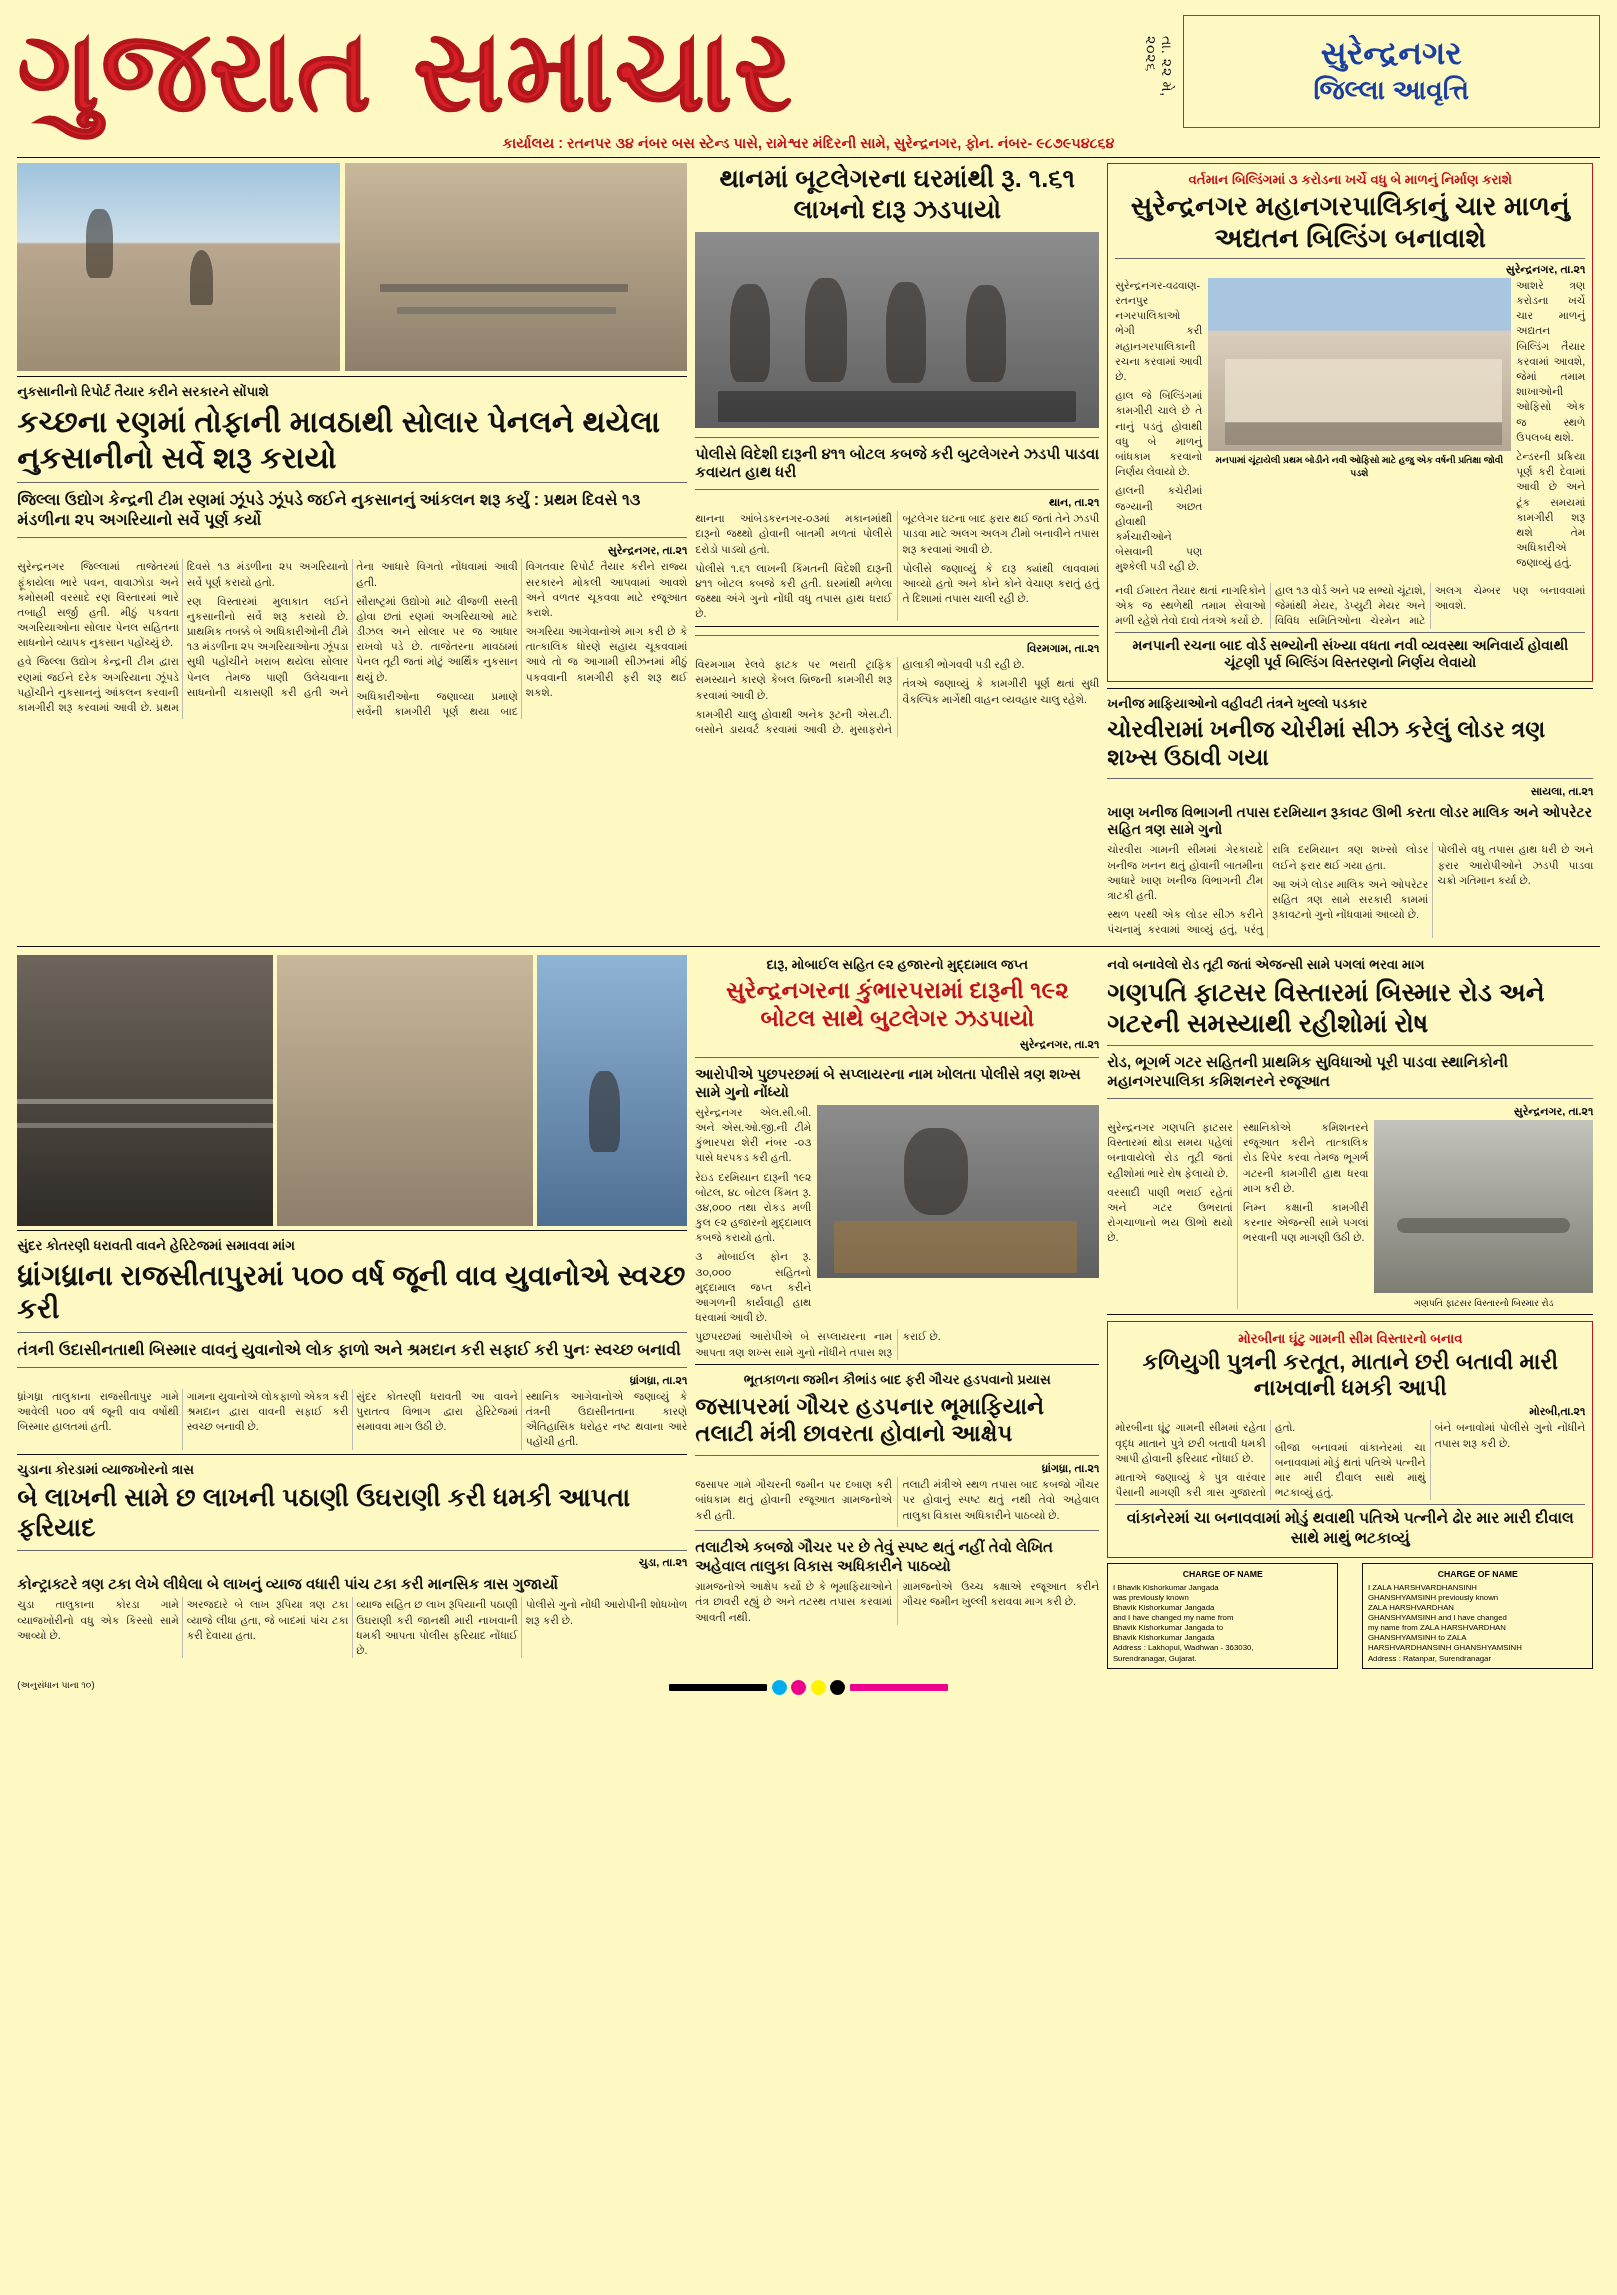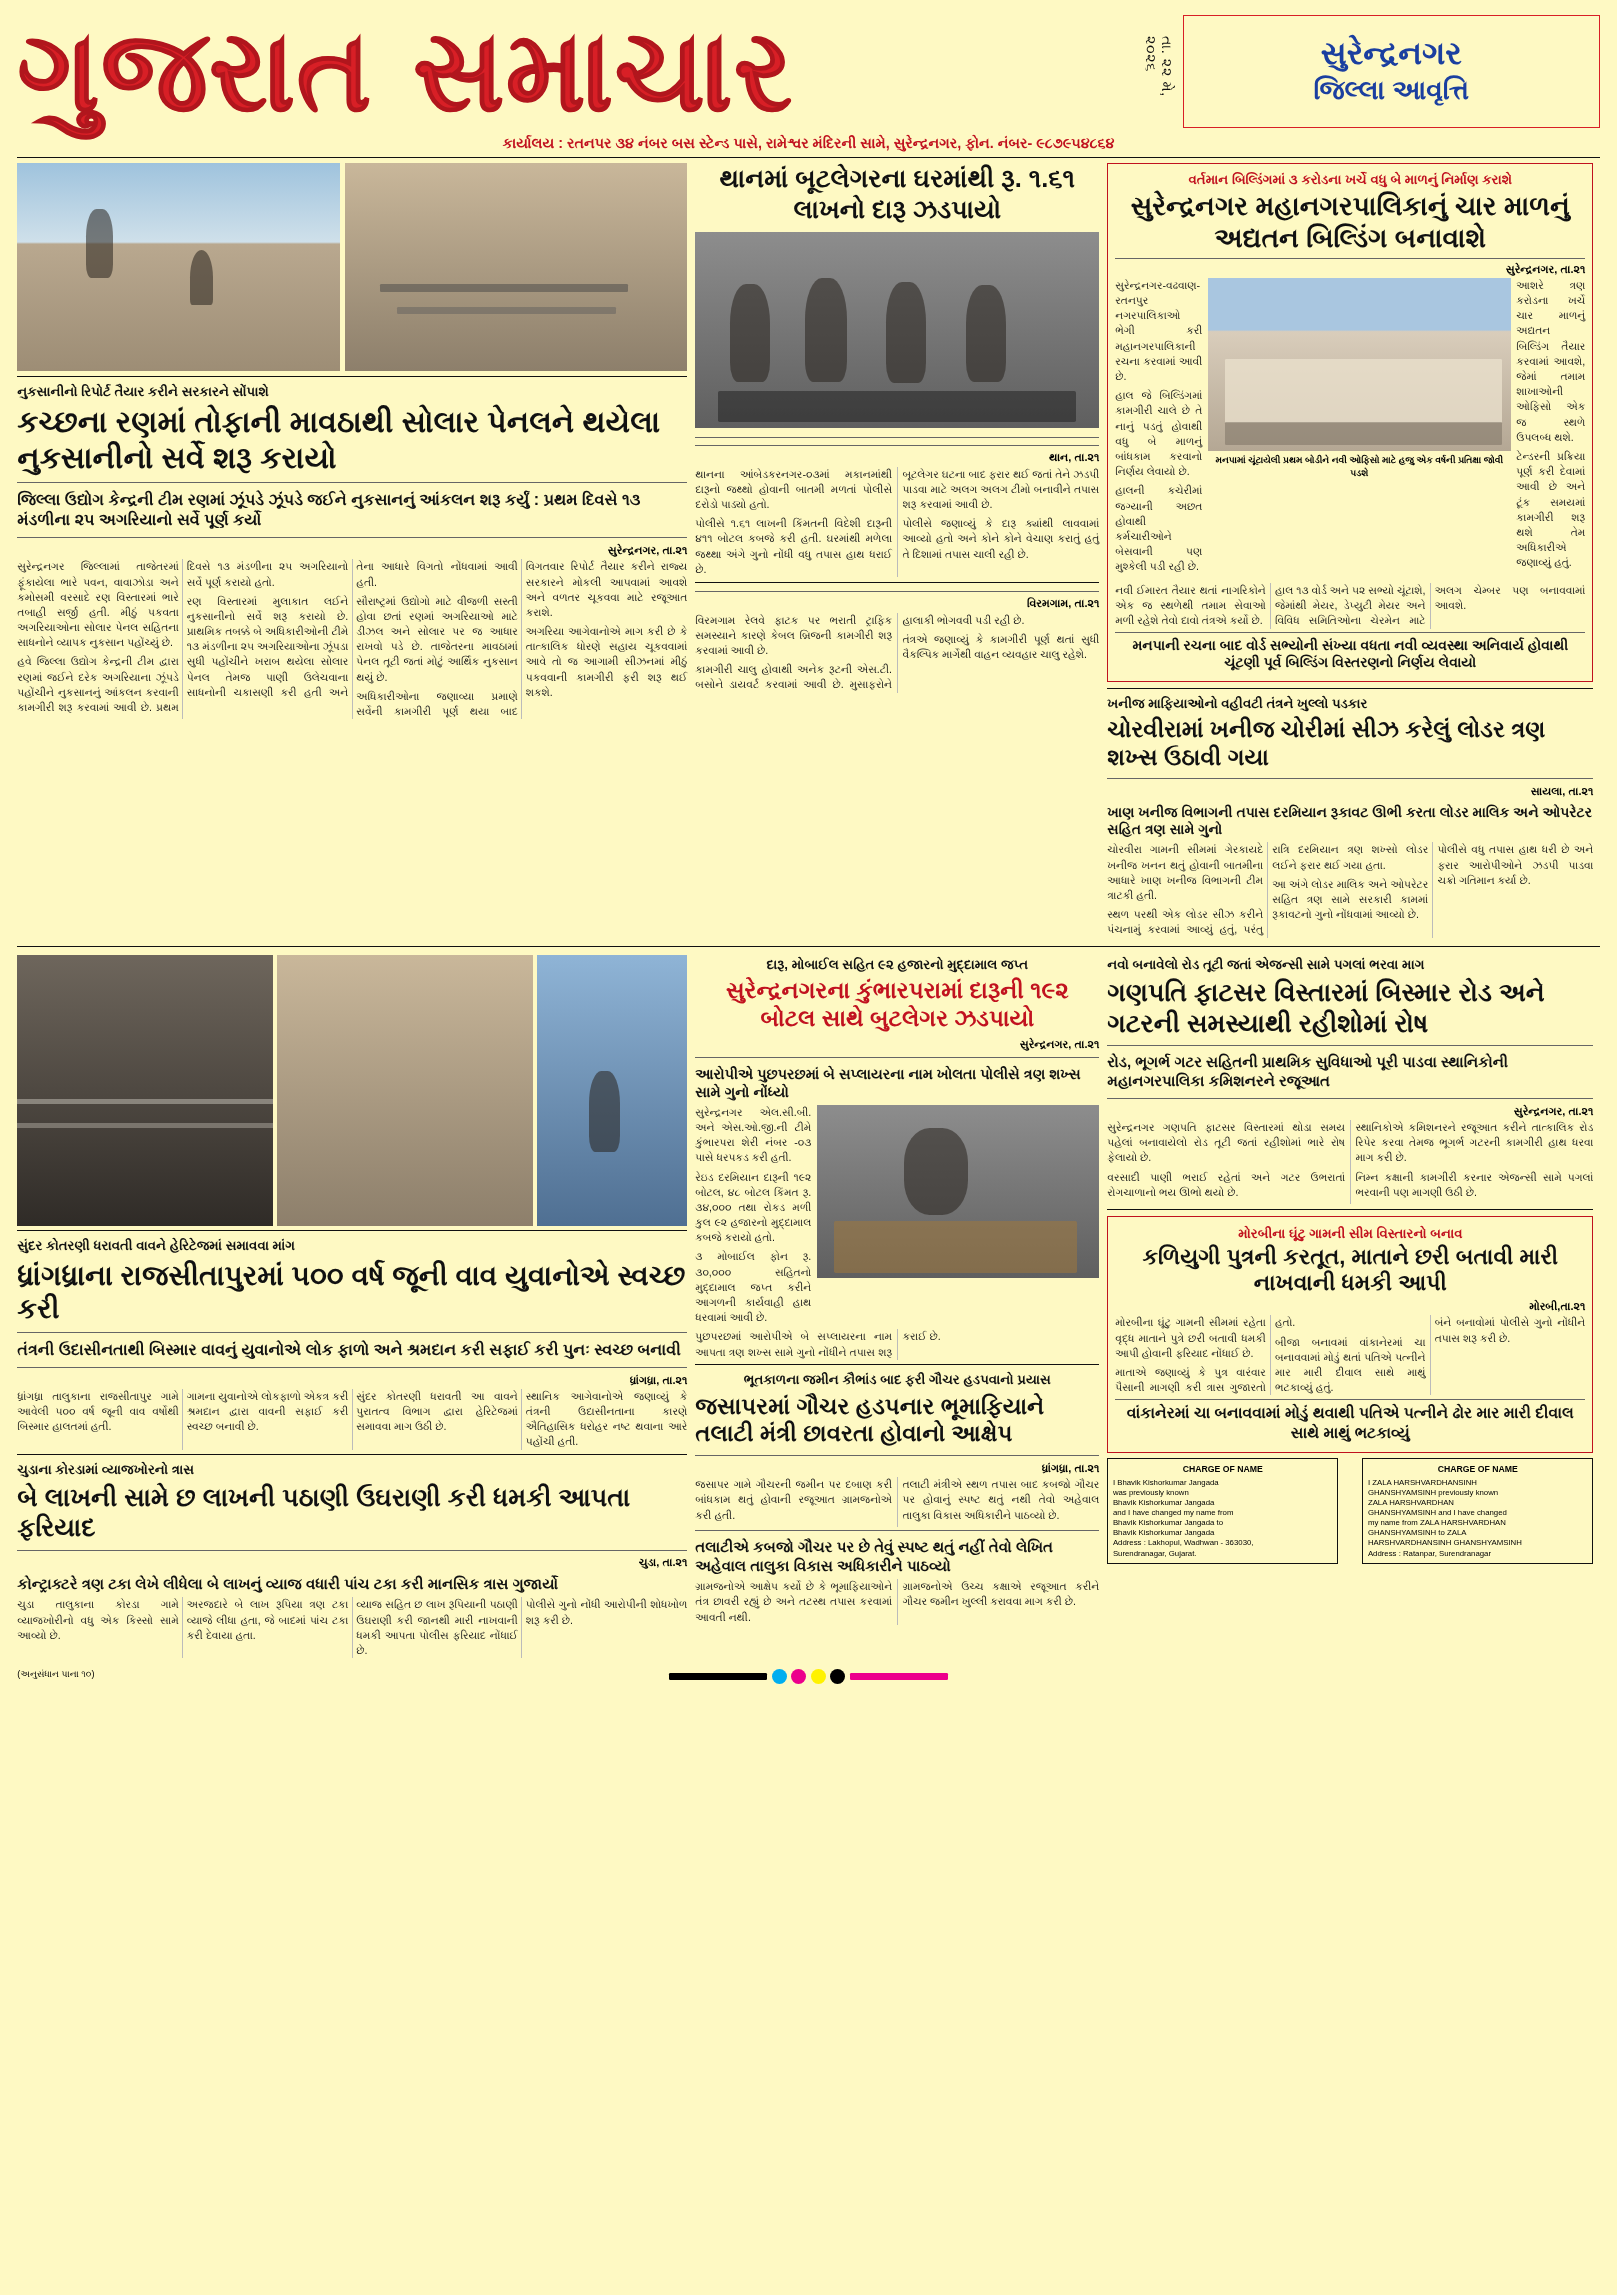--- a/index.html
+++ b/index.html
@@ -121,20 +121,21 @@
       <div class="photo grey" style="height:196px;margin:4.6px 0;">
         <div class="ph-figs">
           <i style="left:35px;top:52px;width:40px;height:98px;"></i>
           <i style="left:110px;top:46px;width:42px;height:104px;"></i>
           <i style="left:191px;top:50px;width:40px;height:101px;"></i>
           <i style="left:271px;top:53px;width:40px;height:97px;"></i>
           <i style="left:23px;top:159px;width:358px;height:31px;border-radius:1.7px;background:rgba(20,20,20,.45);"></i>
         </div>
       </div>
       <div class="rule-thin"></div>
+      <div class="subhd" style="font-size:15px;">પોલીસે વિદેશી દારૂની ૪૧૧ બોટલ કબજે કરી બુટલેગરને ઝડપી પાડવા કવાયત હાથ ધરી</div>
       <div class="rule-thin"></div>
       <div class="dateline">થાન, તા.૨૧</div>
       <div class="body two">
         <p>થાનના આંબેડકરનગર-૦૩માં મકાનમાંથી દારૂનો જથ્થો હોવાની બાતમી મળતાં પોલીસે દરોડો પાડ્યો હતો.</p>
         <p>પોલીસે ૧.૬૧ લાખની કિંમતની વિદેશી દારૂની ૪૧૧ બોટલ કબજે કરી હતી. ઘરમાંથી મળેલા જથ્થા અંગે ગુનો નોંધી વધુ તપાસ હાથ ધરાઈ છે.</p>
         <p>બૂટલેગર ઘટના બાદ ફરાર થઈ જતાં તેને ઝડપી પાડવા માટે અલગ અલગ ટીમો બનાવીને તપાસ શરૂ કરવામાં આવી છે.</p>
         <p>પોલીસે જણાવ્યું કે દારૂ ક્યાંથી લાવવામાં આવ્યો હતો અને કોને કોને વેચાણ કરાતું હતું તે દિશામાં તપાસ ચાલી રહી છે.</p>
       </div>
 
       <div class="rule"></div>
@@ -292,20 +293,28 @@
       <div class="subhd" style="font-size:15px;">રોડ, ભૂગર્ભ ગટર સહિતની પ્રાથમિક સુવિધાઓ પૂરી પાડવા સ્થાનિકોની મહાનગરપાલિકા કમિશનરને રજૂઆત</div>
       <div class="rule-thin"></div>
       <div class="dateline">સુરેન્દ્રનગર, તા.૨૧</div>
       <div style="display:flex;gap:5.8px;">
         <div class="body two" style="flex:1;">
           <p>સુરેન્દ્રનગર ગણપતિ ફાટસર વિસ્તારમાં થોડા સમય પહેલાં બનાવાયેલો રોડ તૂટી જતાં રહીશોમાં ભારે રોષ ફેલાયો છે.</p>
           <p>વરસાદી પાણી ભરાઈ રહેતાં અને ગટર ઉભરાતાં રોગચાળાનો ભય ઊભો થયો છે.</p>
           <p>સ્થાનિકોએ કમિશનરને રજૂઆત કરીને તાત્કાલિક રોડ રિપેર કરવા તેમજ ભૂગર્ભ ગટરની કામગીરી હાથ ધરવા માગ કરી છે.</p>
           <p>નિમ્ન કક્ષાની કામગીરી કરનાર એજન્સી સામે પગલાં ભરવાની પણ માગણી ઉઠી છે.</p>
         </div>
+        <div style="flex:0 0 219px;">
+          <div class="photo road" style="height:173px;">
+            <div class="ph-figs">
+              <i style="left:23px;top:98px;width:173px;height:15px;border-radius:8px;background:rgba(60,55,50,.45);"></i>
+            </div>
+          </div>
+          <div class="small center" style="margin-top:3.5px;">ગણપતિ ફાટસર વિસ્તારનો બિસ્માર રોડ</div>
+        </div>
       </div>
 
       <div class="rule"></div>
       <div class="boxred" style="margin-top:2.3px;">
         <div class="kicker red" style="text-align:center;">મોરબીના ઘૂંટુ ગામની સીમ વિસ્તારનો બનાવ</div>
         <h2 class="hl" style="font-size:22px;text-align:center;">કળિયુગી પુત્રની કરતૂત, માતાને છરી બતાવી મારી નાખવાની ધમકી આપી</h2>
         <div class="dateline">મોરબી,તા.૨૧</div>
         <div class="body three">
           <p>મોરબીના ઘૂંટુ ગામની સીમમાં રહેતા વૃદ્ધ માતાને પુત્રે છરી બતાવી ધમકી આપી હોવાની ફરિયાદ નોંધાઈ છે.</p>
           <p>માતાએ જણાવ્યું કે પુત્ર વારંવાર પૈસાની માગણી કરી ત્રાસ ગુજારતો હતો.</p>

